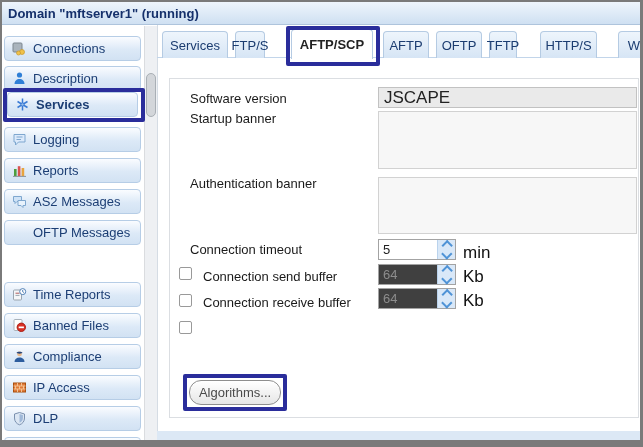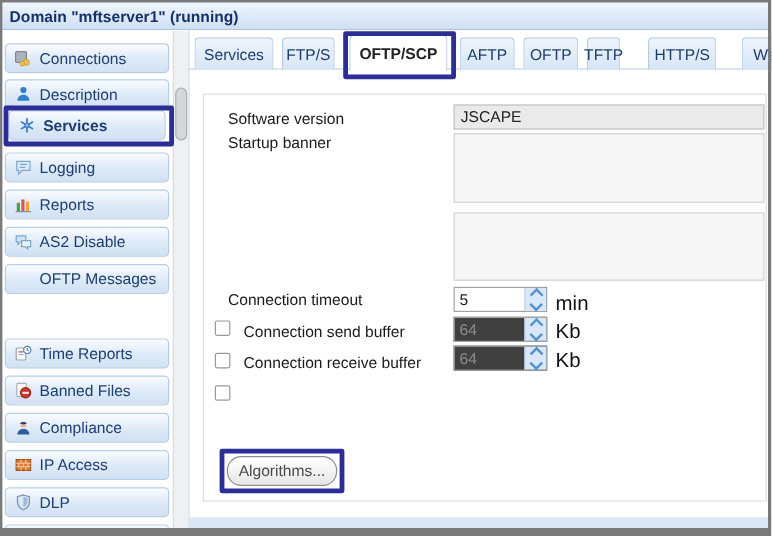--- a/index.html
+++ b/index.html
@@ -27,21 +27,21 @@
   
   .main-bg{position:absolute;left:157px;top:25px;width:486px;height:415px;background:#fff;border-left:1px solid #d5dce4;box-sizing:border-box;}
   .tabline{position:absolute;left:157px;top:57px;width:486px;height:1px;background:#c2d5ea;}
   .tab{position:absolute;top:31px;height:27px;box-sizing:border-box;border:1px solid #b5cbe3;border-bottom:none;
        border-radius:4px 4px 0 0;background:linear-gradient(#eef5fc,#d6e5f5);
        color:#1b3c70;font-size:13px;display:flex;align-items:center;justify-content:center;cursor:pointer;z-index:1;}
   .tab.active{top:29px;height:30px;background:#ffffff;font-weight:bold;color:#222;z-index:3;}
   .fieldset{position:absolute;left:169px;top:78px;width:470px;height:340px;border:1px solid #dbdee2;box-sizing:border-box;background:#fff;}
   .flabel{position:absolute;font-size:13px;color:#1a1a1a;white-space:nowrap;}
   .tinput{position:absolute;box-sizing:border-box;border:1px solid #c2c2c2;background:#eaeaea;
-          font-family:"Liberation Sans",sans-serif;font-size:13px;color:#222;padding:1px 5px;outline:none;}
+          font-family:"Liberation Sans",sans-serif;font-size:17px;color:#222;padding:1px 5px;outline:none;}
   .tarea{position:absolute;box-sizing:border-box;border:1px solid #d2d2d2;background:#f7f7f7;resize:none;outline:none;
          font-family:"Liberation Sans",sans-serif;font-size:13px;}
   .spin{position:absolute;width:78px;height:21px;box-sizing:border-box;border:1px solid #a3a3a3;display:flex;background:#fff;}
   .spin input{flex:1;min-width:0;border:none;background:transparent;font-family:"Liberation Sans",sans-serif;
               font-size:13px;color:#222;padding:0 4px;outline:none;}
   .spin .arrows{width:17px;background:#d9e8f8;border-left:1px solid #bad3ed;display:flex;flex-direction:column;
                 align-items:center;justify-content:center;cursor:pointer;}
   .chv{width:6px;height:6px;border-right:2px solid #4f93d6;border-bottom:2px solid #4f93d6;}
   .chv.up{transform:rotate(-135deg);margin-bottom:1px;margin-top:2px;}
   .chv.dn{transform:rotate(45deg);margin-top:-1px;margin-bottom:2px;}
@@ -117,21 +117,21 @@
       </span>
     <span>Reports</span>
   </div>
   <div class="sidebar-item" style="top:189px">
     <span class="ic">
         <svg viewBox="0 0 15 15">
           <path d="M1.5 2.5h8v5H5l-2 2v-2H1.5z" fill="#cfe3f7" stroke="#7ea7cf"></path>
           <path d="M6 6.5h7.5v5H11v2l-2-2H6z" fill="#e8f2fc" stroke="#7ea7cf"></path>
         </svg>
       </span>
-    <span>AS2 Disable</span>
+    <span>AS2 Messages</span>
   </div>
   <div class="sidebar-item" style="top:220px">
     <span class="ic"></span>
     <span>OFTP Messages</span>
   </div>
   <div class="sidebar-item" style="top:282px">
     <span class="ic">
         <svg viewBox="0 0 15 15">
           <rect x="1.5" y="3" width="8" height="10" rx="1" fill="#f4f6f8" stroke="#9aa5af"></rect>
           <line x1="3.5" y1="6.2" x2="7.5" y2="6.2" stroke="#b05c5c"></line>
@@ -202,26 +202,26 @@
 
   <div class="sb-track"></div>
   <div class="sb-thumb"></div>
 
   <div class="main-bg"></div>
   <div class="tabline"></div>
 
   <div class="tab" style="left:162px;width:66px">
       <span>Services</span>
     </div>
-  <div class="tab" style="left:235px;width:44px">
+  <div class="tab" style="left:235px;width:30px">
       <span>FTP/S</span>
     </div>
   <div class="ann" style="left:286px;top:26px;width:86px;height:32px;"></div>
   <div class="tab active" style="left:291px;width:82px">
-      <span>OFTP/SCP</span>
+      <span>AFTP/SCP</span>
     </div>
   <div class="tab" style="left:383px;width:46px">
       <span>AFTP</span>
     </div>
   <div class="tab" style="left:436px;width:46px">
       <span>OFTP</span>
     </div>
   <div class="tab" style="left:489px;width:28px">
       <span>TFTP</span>
     </div>
@@ -233,20 +233,21 @@
     </div>
 
   <div class="fieldset"></div>
 
   <div class="flabel" style="left:190px;top:91px">Software version</div>
   <input class="tinput" style="left: 378px; top: 87px; width: 259px; height: 21px;" type="text" value="JSCAPE">
 
   <div class="flabel" style="left:190px;top:111px">Startup banner</div>
   <textarea class="tarea" style="left: 378px; top: 111px; width: 259px; height: 58px;"></textarea>
 
+  <div class="flabel" style="left:190px;top:176px">Authentication banner</div>
   <textarea class="tarea" style="left: 378px; top: 177px; width: 259px; height: 57px;"></textarea>
 
   <div class="flabel" style="left:190px;top:242px">Connection timeout</div>
   <div class="spin" style="left:378px;top:239px">
     <input type="text" value="5" style="">
     <span class="arrows">
         <span class="chv up"></span>
         <span class="chv dn"></span>
       </span>
   </div>

